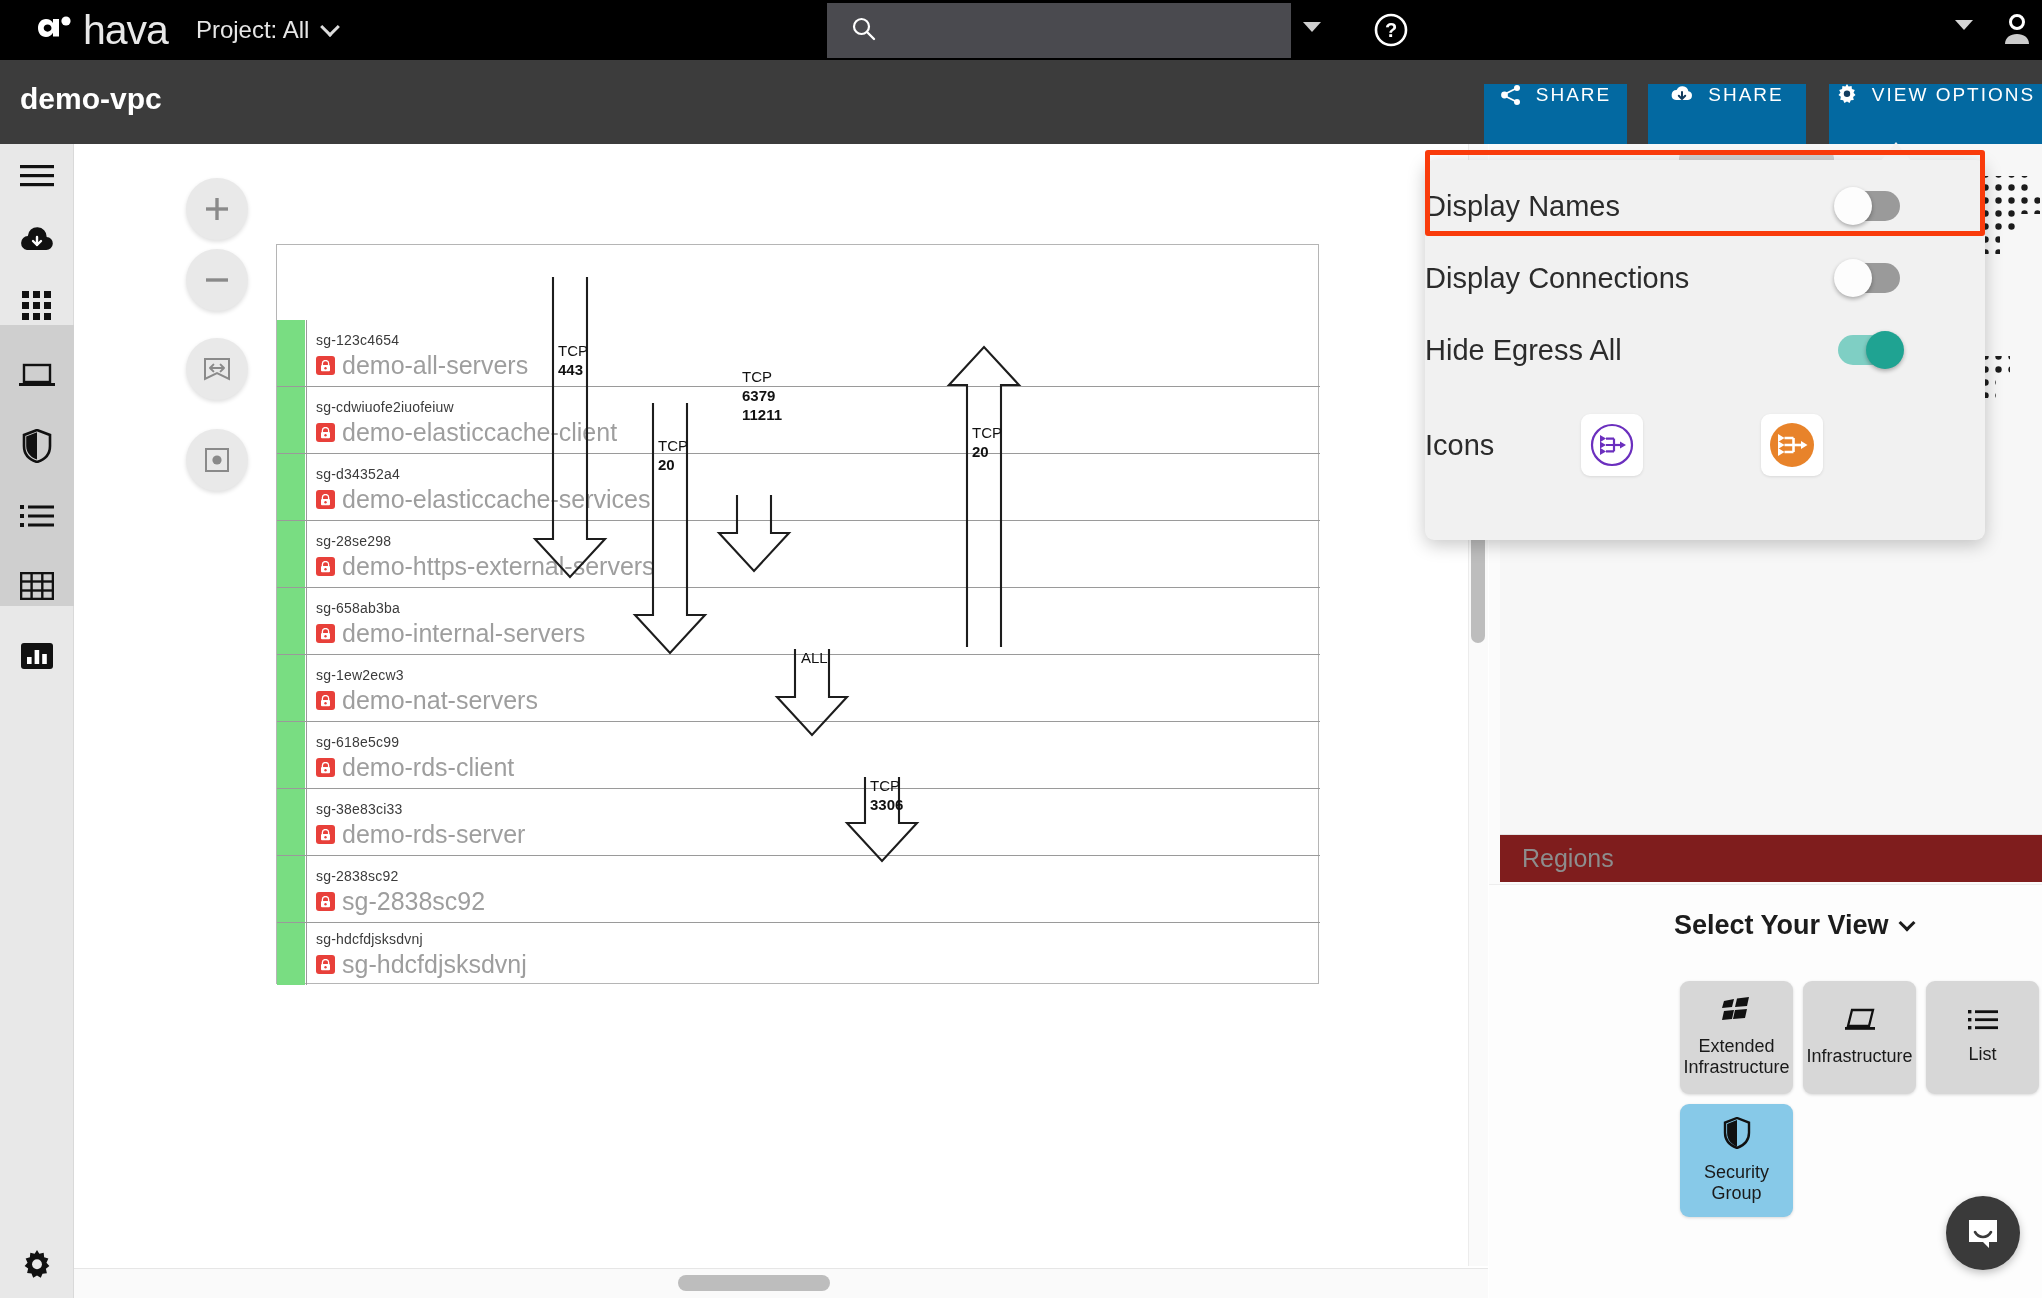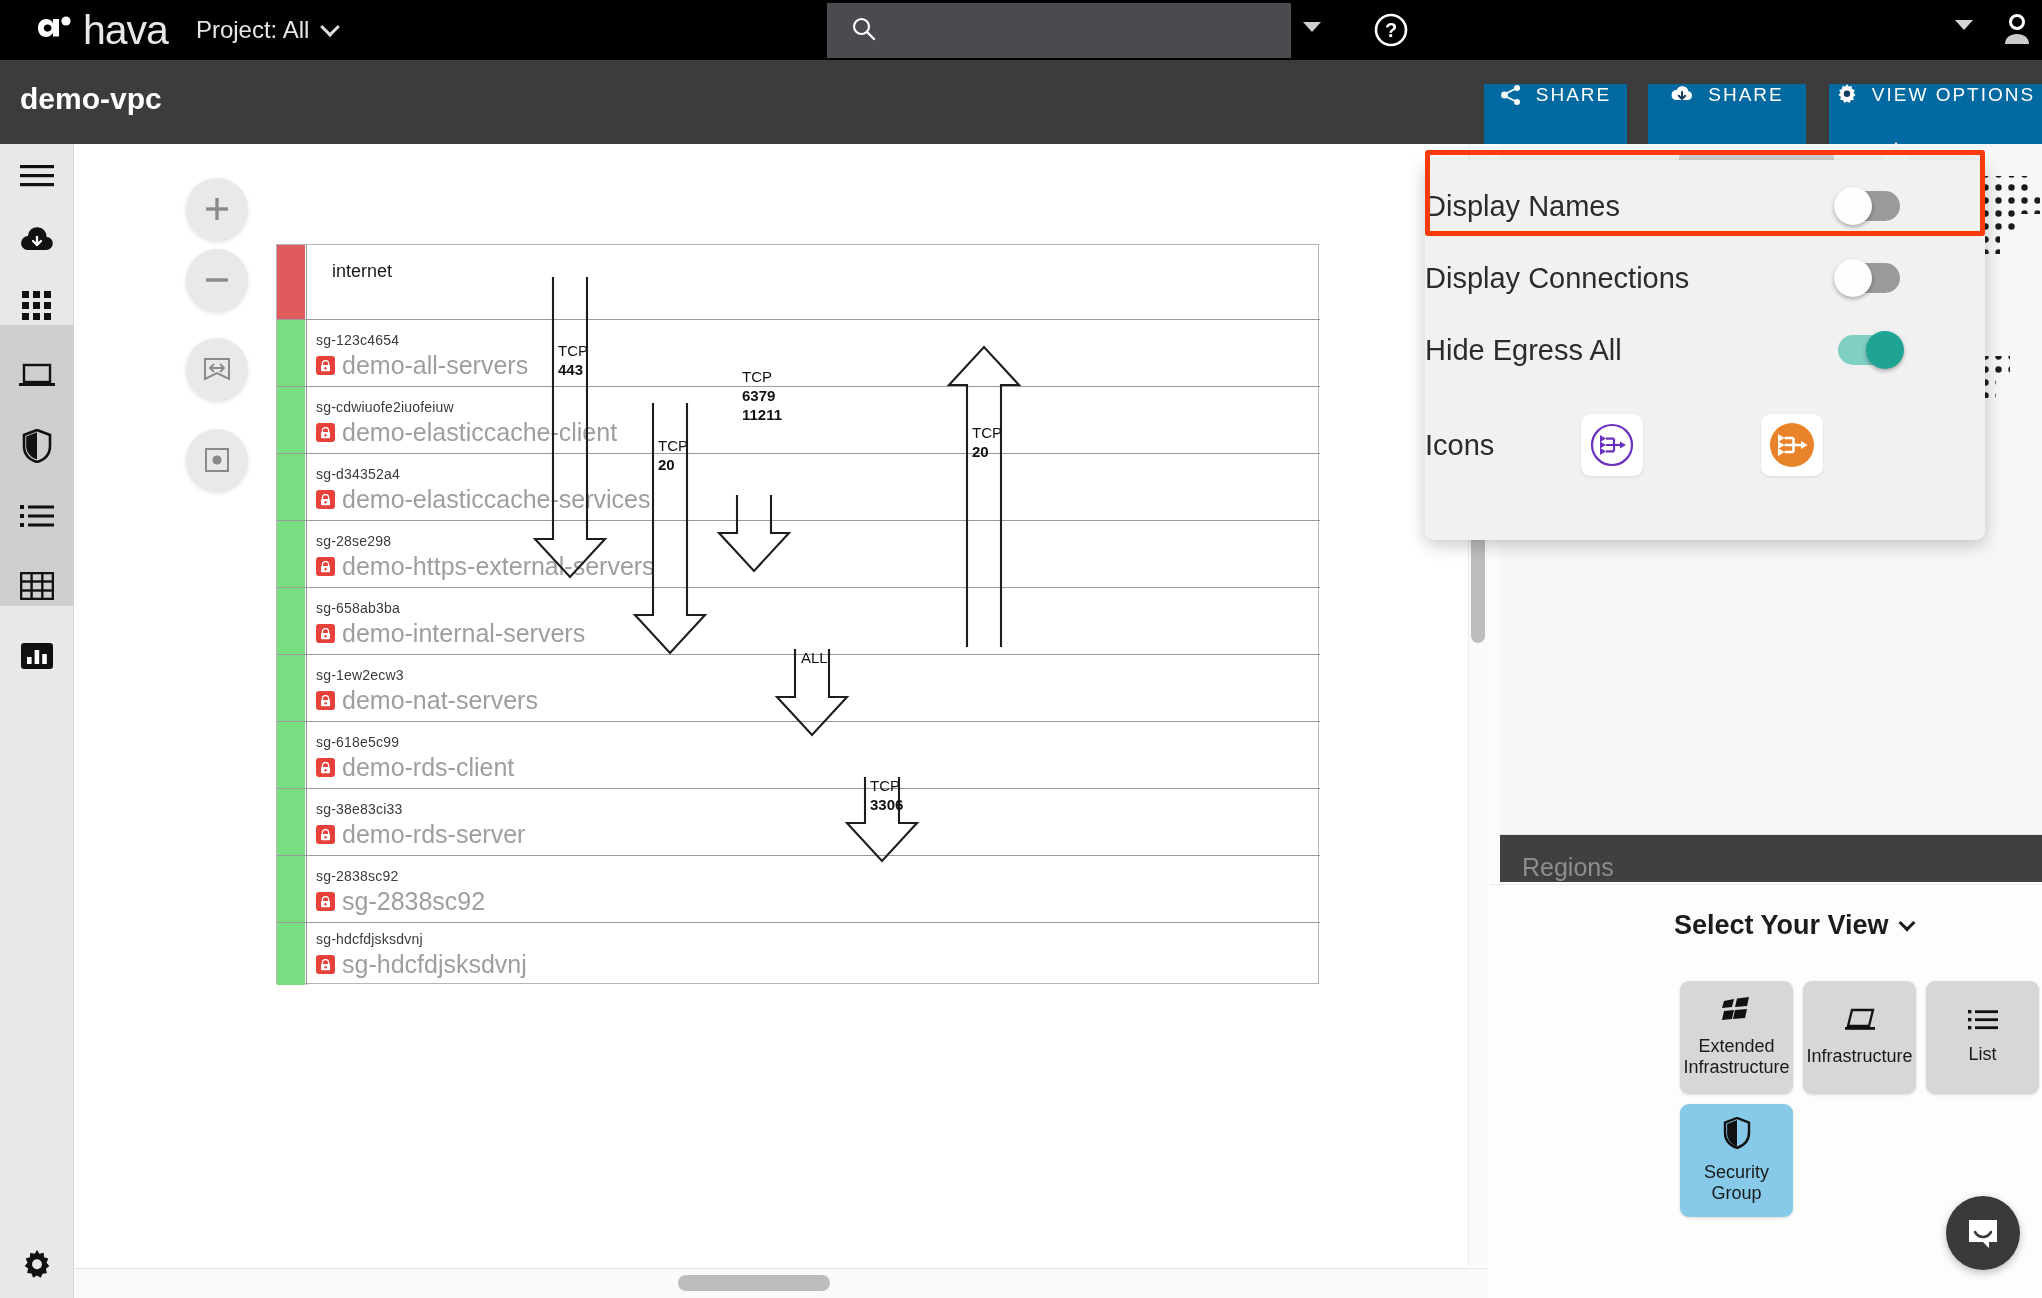--- a/index.html
+++ b/index.html
@@ -170,22 +170,22 @@
     position: absolute; top: 144px; left: 1489px; width: 553px; height: 1154px;
     background: #fbfbfb;
   }
   .map-card {
     position: absolute; left: 11px; top: 0px; width: 542px; height: 716px;
     background: #f7f7f7; overflow: hidden;
   }
   .map-dots { position: absolute; left: 0; top: 0; }
   .regions-bar {
     position: absolute; left: 11px; top: 690px; width: 542px; height: 48px;
-    background: #404040; border-top: 1px solid #e3e3e3;
-    display: flex; align-items: flex-end;
+    background: #7f1d1d; border-top: 1px solid #e3e3e3;
+    display: flex; align-items: center;
   }
   .regions-label { margin-left: 22px; font-size: 25px; color: #8d8d8d; }
 
   .views {
     position: absolute; left: 0; top: 740px; width: 553px; height: 414px;
     background: #fdfdfd; border-top: 1px solid #ededed;
   }
   .views-title {
     position: absolute; left: 185px; top: 25px;
     font-size: 27px; font-weight: 700; color: #1c1c1c; cursor: pointer;
@@ -450,26 +450,20 @@
   </div>
   <div class="zoomctl" id="zc-ctr">
     <svg width="26" height="26" viewBox="0 0 26 26">
       <rect x="2" y="2" width="22" height="22" fill="none" stroke="#8a8a8a" stroke-width="2"></rect>
       <circle cx="13" cy="13" r="4.6" fill="#8a8a8a"></circle>
     </svg>
   </div>
 
   <div class="diagram">
 
-    <div class="lane" style="top:0px;height:75px;">
-      <div class="lane-bar lane-internet-bar"></div>
-      <div class="lane-body">
-        <div class="lane-internet-label">internet</div>
-      </div>
-    </div>
 
     <div class="lane" style="top:75px;height:67px;">
       <div class="lane-bar lane-sg-bar"></div>
       <div class="lane-body">
         <div class="sg-id">sg-123c4654</div>
         <div class="sg-name-row">
           <span class="sg-lock">
             <svg width="11" height="12" viewBox="0 0 11 12">
                 <path d="M2.4 5V3.6a3.1 3.1 0 0 1 6.2 0V5" fill="none" stroke="#fff" stroke-width="1.3"></path>
                 <rect x="1" y="5" width="9" height="6.3" rx="1" fill="#fff"></rect>

